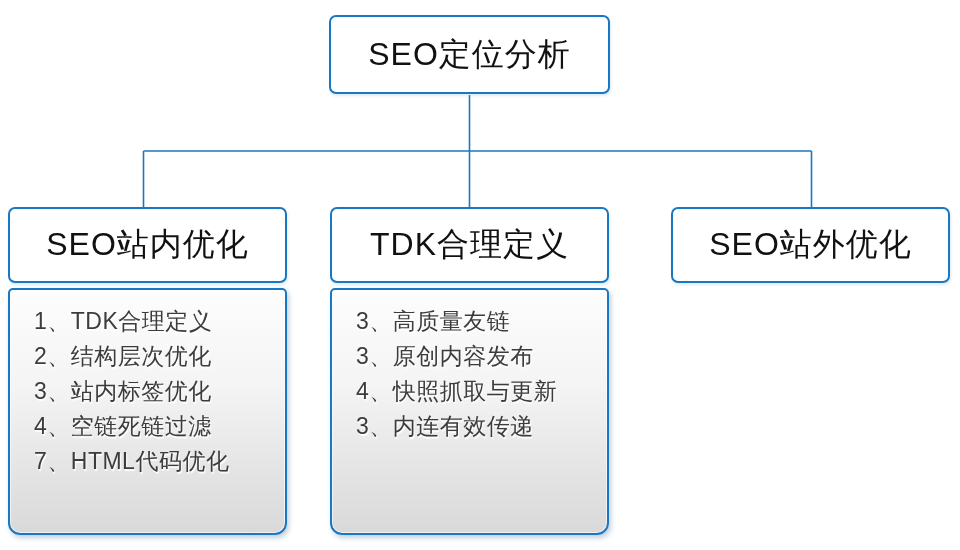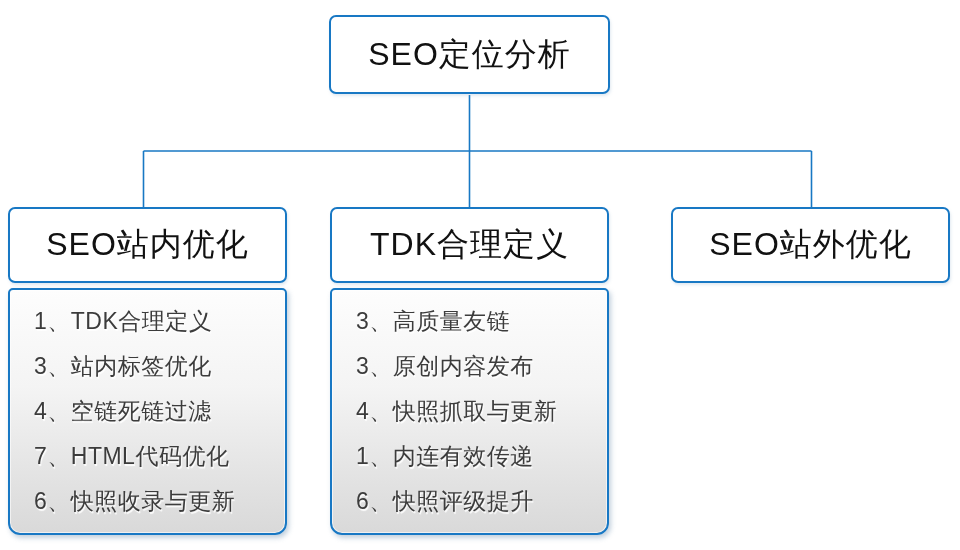--- a/index.html
+++ b/index.html
@@ -64,21 +64,20 @@
     margin-top: 5px;
     width: 100%; height: 247px;
     box-sizing: border-box;
     border: 2px solid #1878C4;
     border-radius: 5px 5px 12px 12px;
     background: linear-gradient(to bottom, #fdfdfd 0%, #f4f4f4 40%, #e4e4e4 75%, #d9d9d9 100%);
     box-shadow: 2px 3px 5px rgba(120,150,180,0.45), inset 0 0 0 1px rgba(255,255,255,0.6);
     padding: 14px 8px 14px 24px;
     display: flex;
     flex-direction: column;
-    justify-content: space-between;
   }
   .list-item {
     font-size: 23px;
     line-height: 35px;
     color: #3c3c3c;
     text-shadow: 1px 2px 1px rgba(255,255,255,0.95);
     white-space: nowrap;
     letter-spacing: 0.5px;
   }
   .branch-left   { left: 8px;   }
@@ -97,37 +96,36 @@
   <div class="node root-node">
     <span>SEO定位分析</span>
   </div>
 
   <div class="branch branch-left">
     <div class="branch-header">
       <span>SEO站内优化</span>
     </div>
     <div class="branch-list">
       <div class="list-item">1、TDK合理定义</div>
+      <div class="list-item">2、结构层次优化</div>
       <div class="list-item">3、站内标签优化</div>
       <div class="list-item">4、空链死链过滤</div>
       <div class="list-item">7、HTML代码优化</div>
-      <div class="list-item">6、快照收录与更新</div>
     </div>
   </div>
 
   <div class="branch branch-middle">
     <div class="branch-header">
       <span>TDK合理定义</span>
     </div>
     <div class="branch-list">
       <div class="list-item">3、高质量友链</div>
       <div class="list-item">3、原创内容发布</div>
       <div class="list-item">4、快照抓取与更新</div>
-      <div class="list-item">1、内连有效传递</div>
-      <div class="list-item">6、快照评级提升</div>
+      <div class="list-item">3、内连有效传递</div>
     </div>
   </div>
 
   <div class="branch branch-right">
     <div class="branch-header">
       <span>SEO站外优化</span>
     </div>
   </div>
 
 </div>

